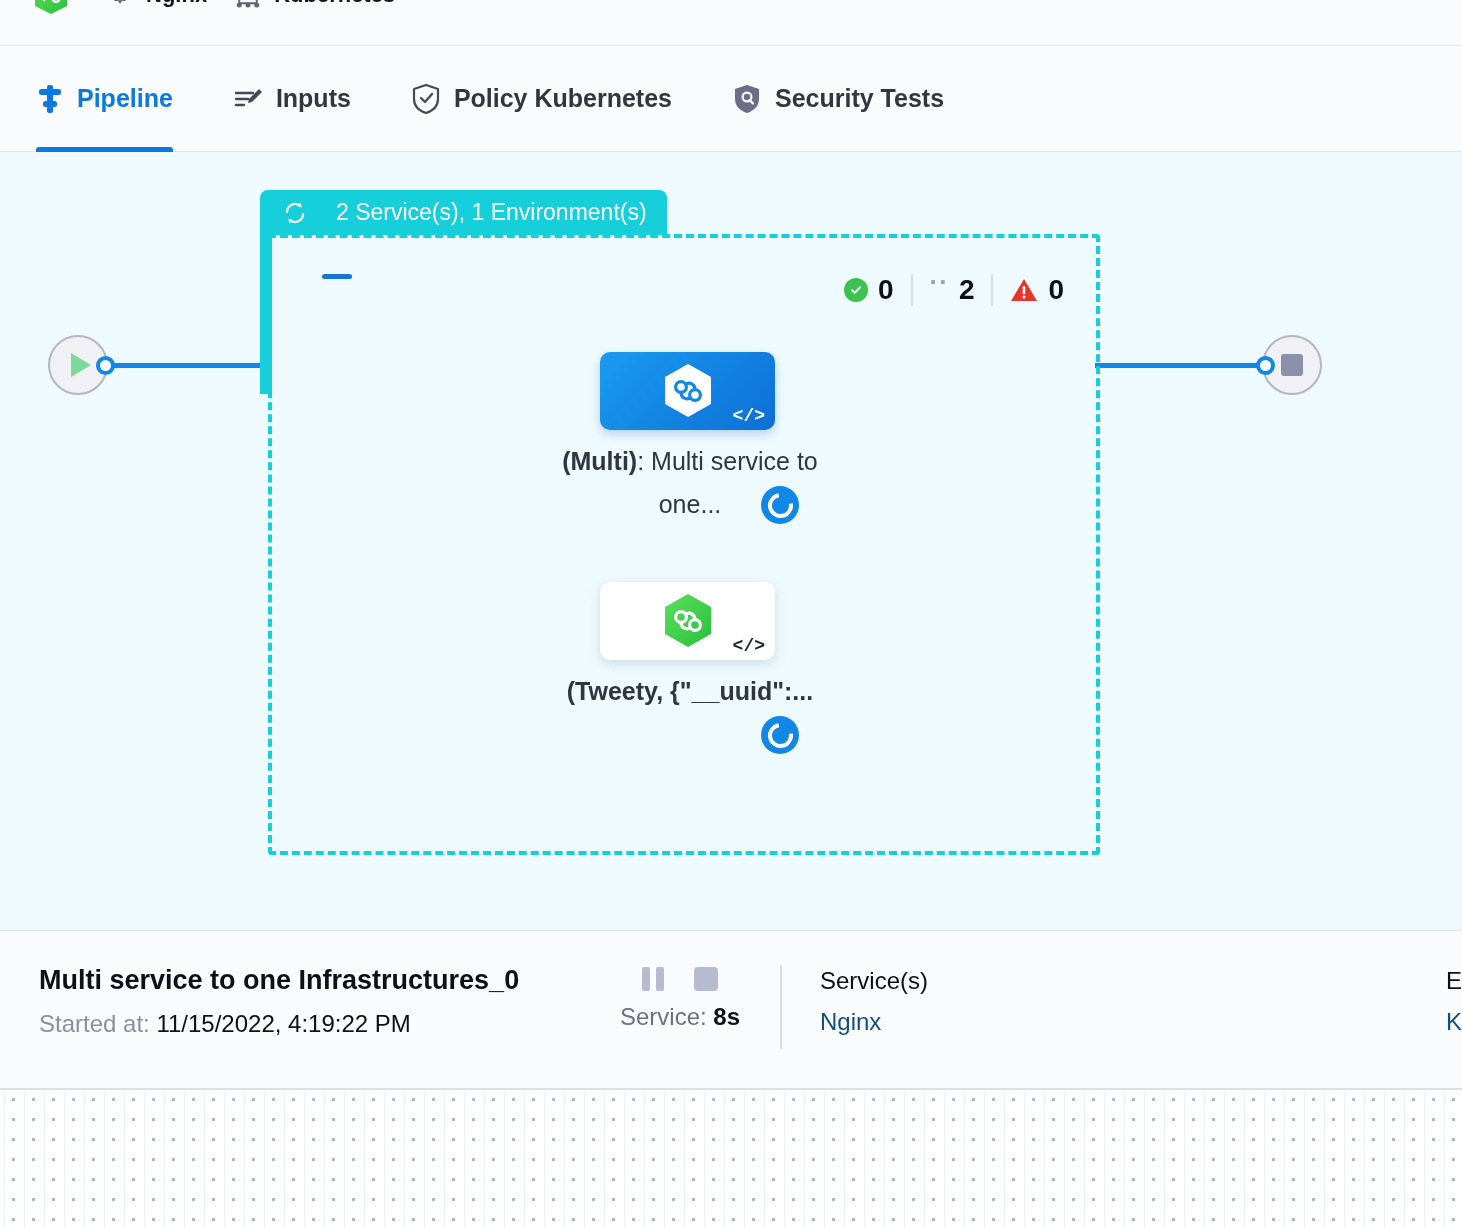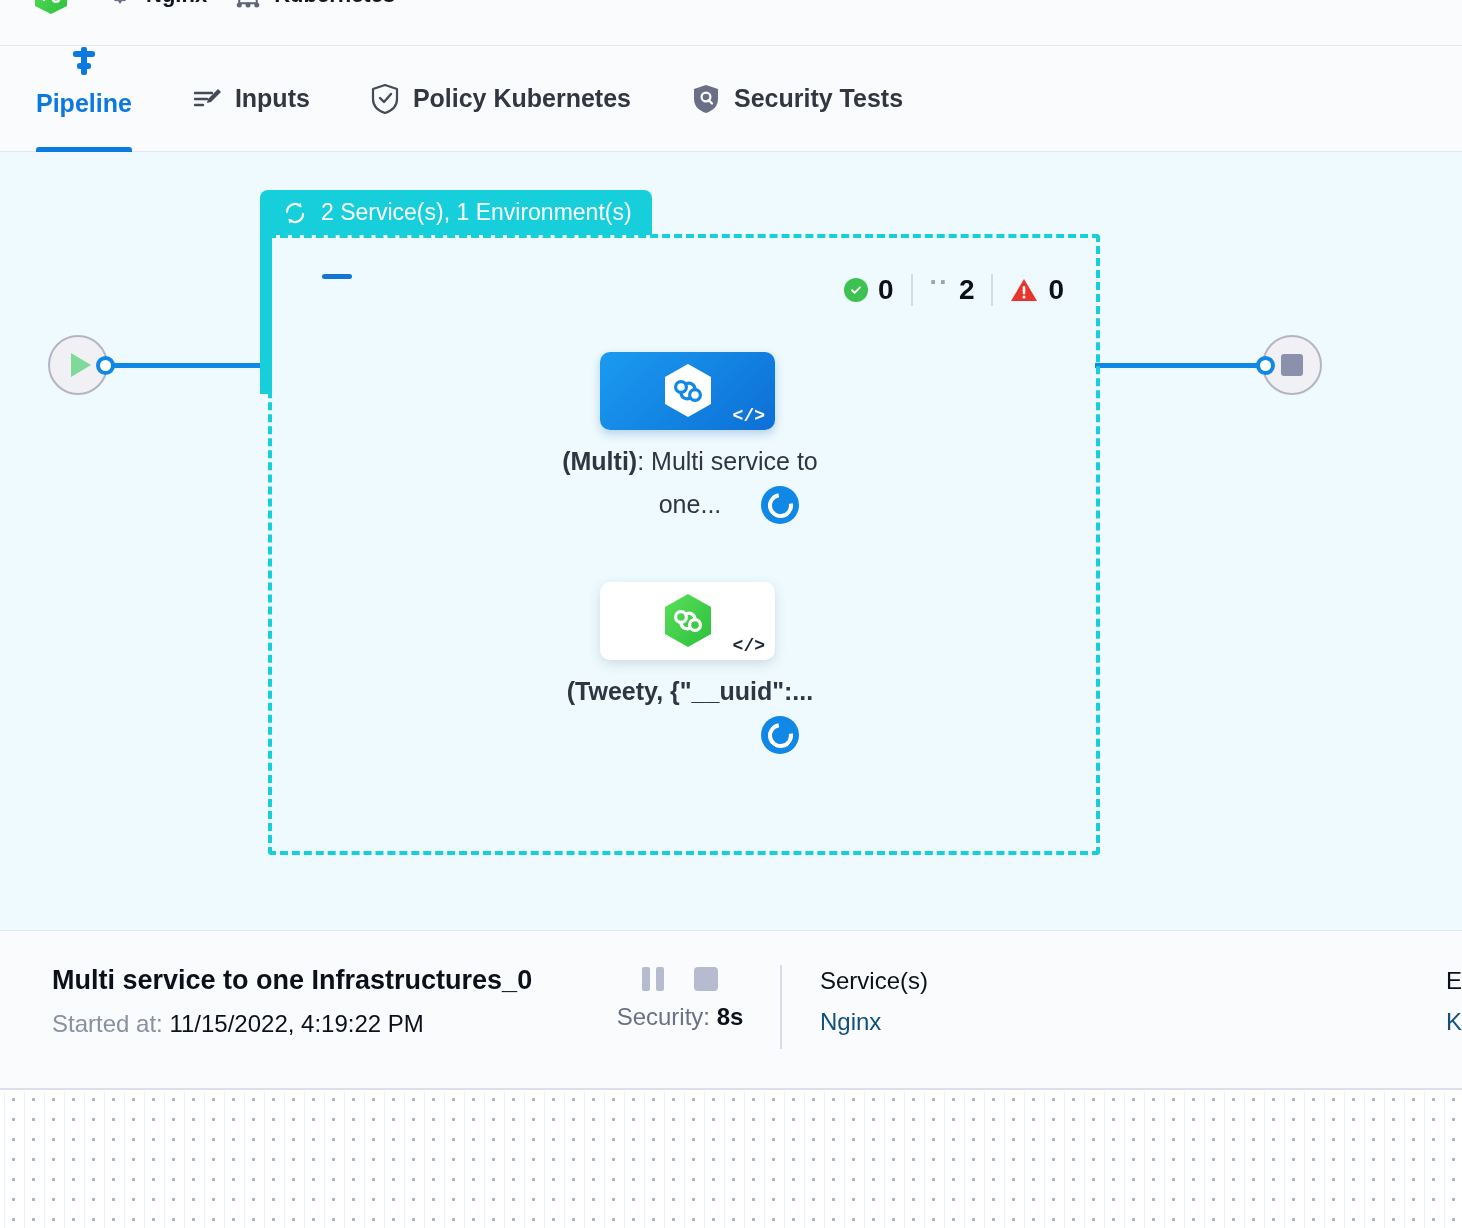--- a/index.html
+++ b/index.html
@@ -59,21 +59,21 @@
     align-items: center;
     gap: 13px;
     padding: 0 24px 0 0;
     margin-right: 36px;
     cursor: pointer;
     font-size: 25px;
     font-weight: 600;
     color: #32363f;
     white-space: nowrap;
   }
-  .tab.active { color: #0b79e0; font-weight: 700; flex-direction: column; }
+  .tab.active { color: #0b79e0; font-weight: 700; }
   .tab.active::after {
     content: "";
     position: absolute;
     left: 0; right: 24px; bottom: 0;
     height: 5px;
     border-radius: 3px 3px 0 0;
     background: #0b79e0;
   }
   .tab svg { display: block; flex: 0 0 auto; }
 
@@ -135,21 +135,21 @@
     left: 260px; top: 38px;
     height: 45px;
     padding: 0 20px 0 22px;
     border-radius: 8px 8px 0 0;
     background: #16cfdb;
     color: #ffffff;
     font-size: 23px;
     font-weight: 500;
     display: flex;
     align-items: center;
-    gap: 13px;
+    gap: 28px;
     white-space: nowrap;
     z-index: 3;
   }
   .group-leftbar {
     position: absolute;
     left: 260px; top: 60px;
     width: 12px; height: 182px;
     background: #16cfdb;
     z-index: 2;
   }
@@ -269,21 +269,21 @@
     position: absolute;
     left: 0; top: 930px;
     width: 1462px; height: 160px;
     background: #fafbfd;
     border-top: 1px solid #e4e7ef;
     border-bottom: 2px solid #dcdfeb;
     overflow: hidden;
     display: flex;
     align-items: flex-start;
   }
-  .det-left { padding: 34px 0 0 52px; width: 580px; }
+  .det-left { padding: 34px 0 0 39px; width: 580px; }
   .det-title { font-size: 27px; font-weight: 700; color: #0c1119; white-space: nowrap; }
   .det-sub { margin-top: 14px; font-size: 24px; color: #0c1119; white-space: nowrap; }
   .det-sub .muted { color: #8a90a2; }
 
   .det-mid {
     padding-top: 36px;
     width: 200px;
     display: flex;
     flex-direction: column;
     align-items: center;
@@ -519,21 +519,21 @@
 
   <div class="det-mid">
     <div class="transport">
       <div class="btn-pause">
           <i></i>
           <i></i>
         </div>
       <div class="btn-stop"></div>
     </div>
     <div class="duration">
-      <span>Security:</span>
+      <span>Service:</span>
       <b>8s</b>
     </div>
   </div>
 
   <div class="det-divider"></div>
 
   <div class="det-col">
     <div class="col-head">Service(s)</div>
     <div class="col-link">Nginx</div>
   </div>

